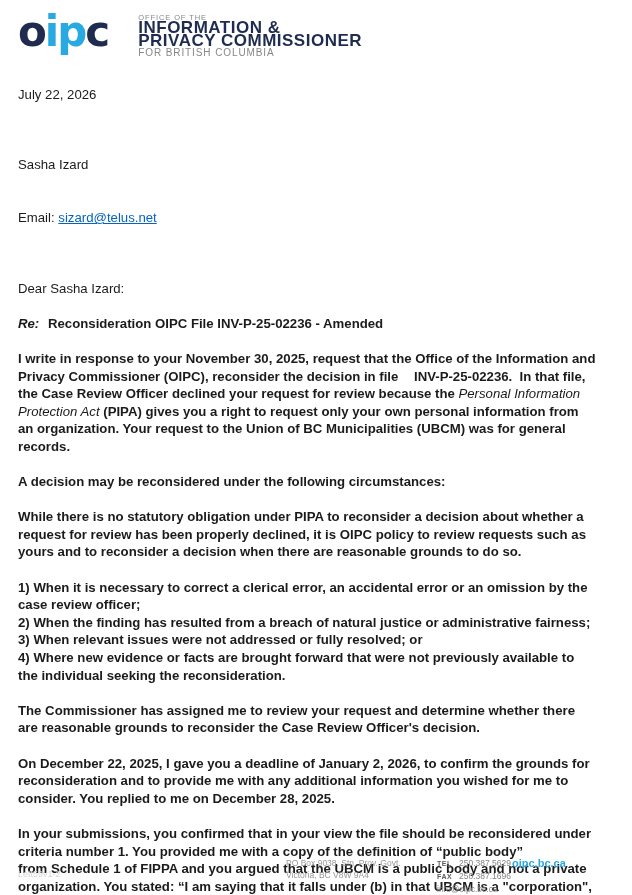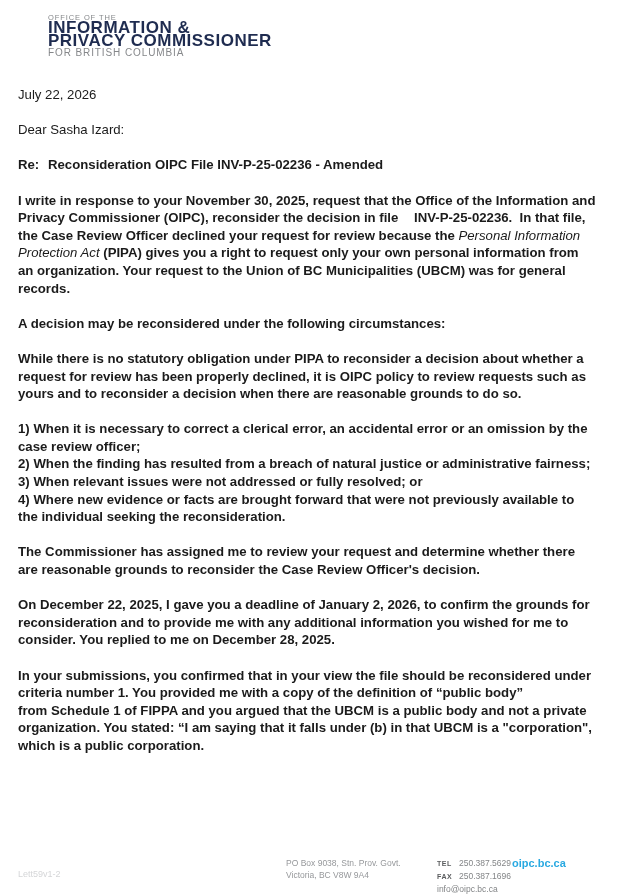--- a/index.html
+++ b/index.html
@@ -19,21 +19,21 @@
   }
   .logo-text { margin-left:30px; margin-top:5px; }
   .lt-top    { font-size:7.5px; letter-spacing:0.9px; color:#85878a; line-height:9px; }
   .lt-main   { font-size:17px; font-weight:bold; letter-spacing:0.5px; color:#1f2c50; line-height:12.5px; }
   .lt-bottom { font-size:10px; letter-spacing:0.9px; color:#85878a; line-height:10px; margin-top:1px; }
 
   
   .letter { padding:22px 36px 0 18px; font-size:13.2px; line-height:17.6px; }
   .para { margin:0 0 17.6px 0; white-space:pre-wrap; }
   .re-line { font-weight:bold; }
-  .re-label { display:inline-block; width:30px; }
+  .re-label { display:inline-block; width:30px;font-style:italic; }
   .seg-n { font-weight:bold; font-style:normal; }
   .seg-b { font-weight:bold;padding-left:12px; }
   .seg-i { font-style:italic; }
   .email-link { color:#0563c1; text-decoration:underline; cursor:pointer; }
 
   
   .doc-code {
     position:absolute; left:18px; top:869px;
     font-size:9px; color:#d5d6d8;
   }
@@ -53,31 +53,36 @@
     position:absolute; left:512px; top:857px;
     font-size:11px; font-weight:bold; color:#29a9e1; cursor:pointer;
   }
 </style>
 </head>
 <body>
 
 <div class="page">
 
   <header class="header">
+    <div class="wordmark"><span style="color: rgb(31, 44, 80);">o</span><span style="color: rgb(41, 169, 225);">i</span><span style="color: rgb(41, 169, 225);">p</span><span style="color: rgb(31, 44, 80);">c</span></div>
     <div class="logo-text">
       <div class="lt-top">OFFICE OF THE</div>
       <div class="lt-main">INFORMATION &amp;</div>
       <div class="lt-main">PRIVACY COMMISSIONER</div>
       <div class="lt-bottom">FOR BRITISH COLUMBIA</div>
     </div>
   </header>
 
   <main class="letter">
     <p class="para">July 22, 2026</p>
 
+    <div class="para">
+      <div>Sasha Izard</div>
+      <div><span>Email: </span><a class="email-link" href="sizard@telus.net">sizard@telus.net</a></div>
+    </div>
 
     <p class="para">Dear Sasha Izard:</p>
 
     <p class="para re-line"><span class="re-label">Re:</span><span>Reconsideration OIPC File INV-P-25-02236 - Amended</span></p>
 
     <div>
         <p class="para"><span class="seg-n">I write in response to your November 30, 2025, request that the Office of the Information and Privacy Commissioner (OIPC), reconsider the decision in file </span><span class="seg-b">INV-P-25-02236</span><span class="seg-n">.  In that file, the Case Review Officer declined your request for review because the </span><span class="seg-i">Personal Information Protection Act</span><span class="seg-n"> (PIPA) gives you a right to request only your own personal information from an organization. Your request to the Union of BC Municipalities (UBCM) was for general records.</span></p>
         <p class="para"><span class="seg-n">A decision may be reconsidered under the following circumstances:</span></p>
         <p class="para"><span class="seg-n">While there is no statutory obligation under PIPA to reconsider a decision about whether a request for review has been properly declined, it is OIPC policy to review requests such as yours and to reconsider a decision when there are reasonable grounds to do so.</span></p>
         <p class="para"><span class="seg-n">1) When it is necessary to correct a clerical error, an accidental error or an omission by the case review officer;

